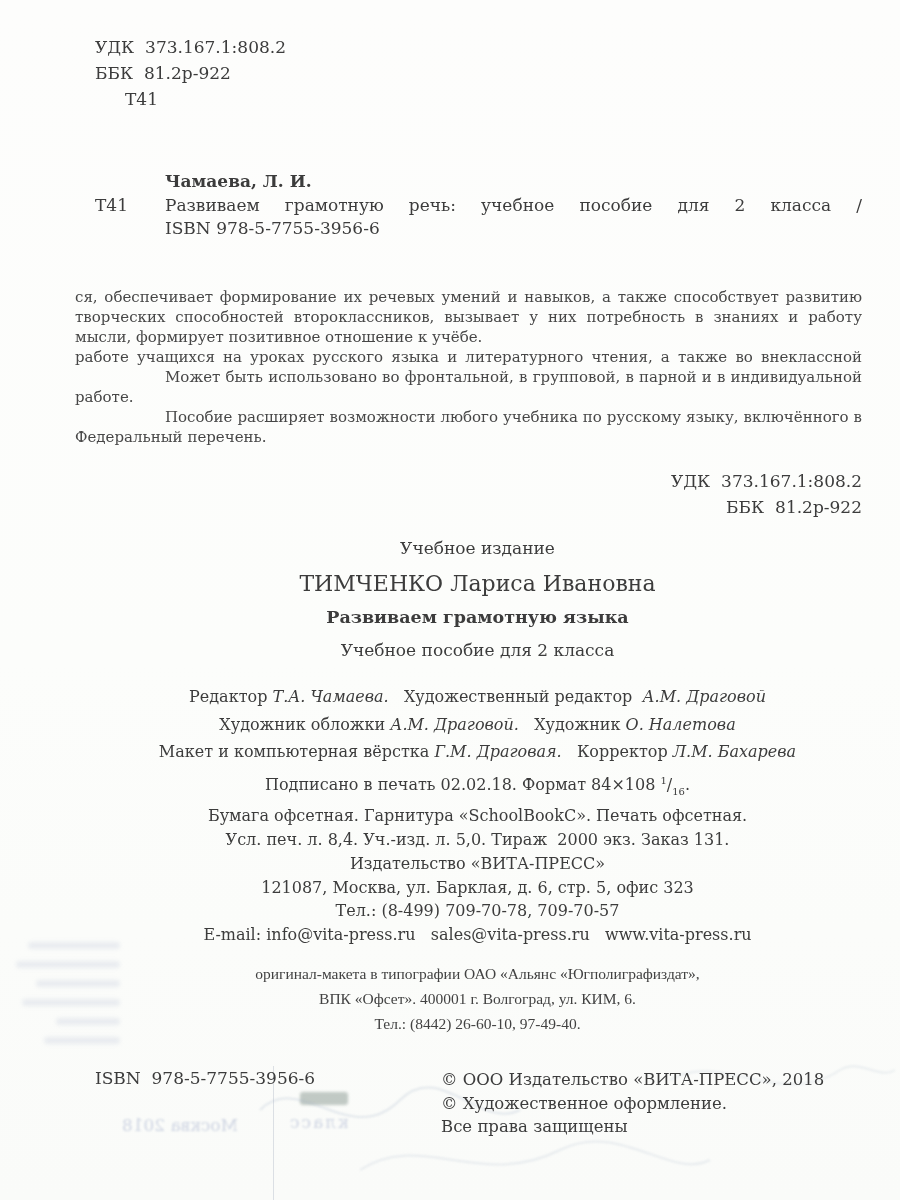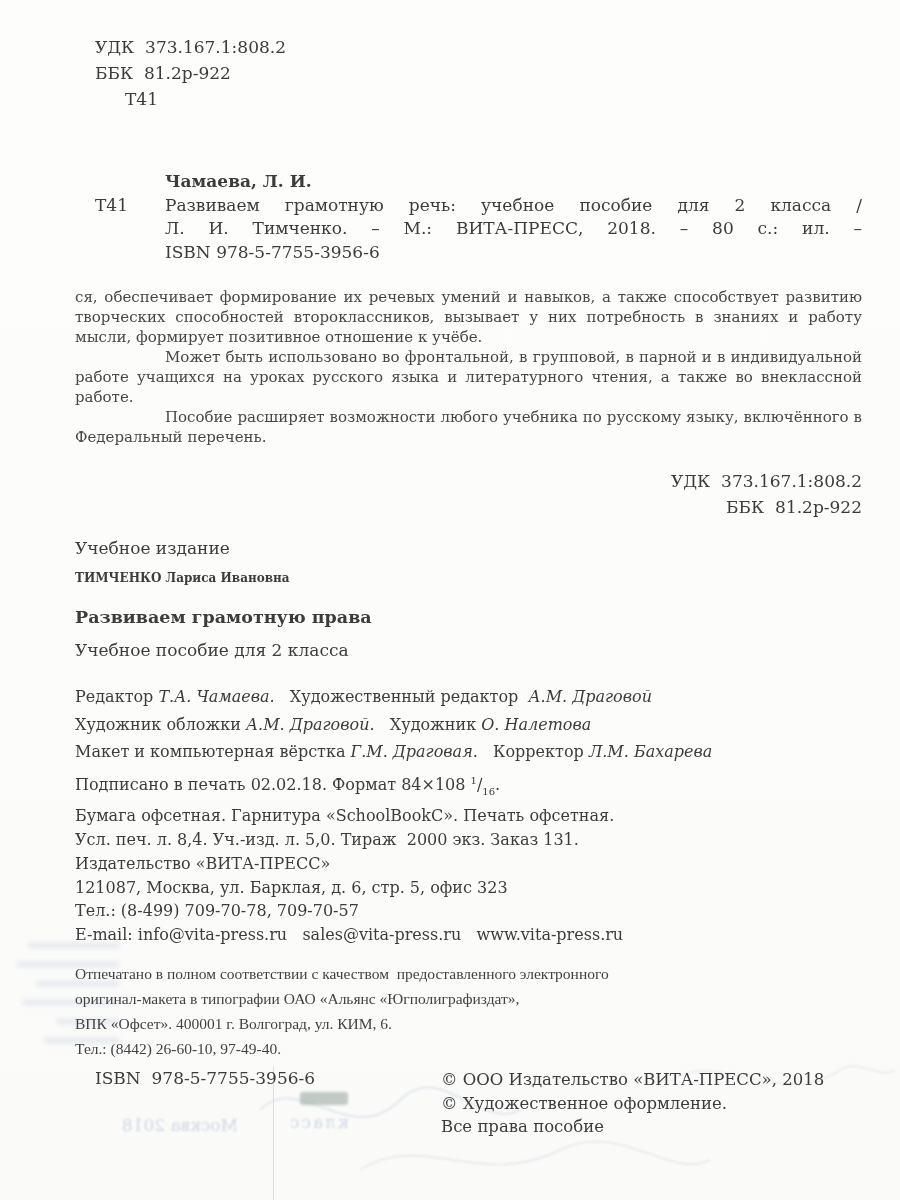--- a/index.html
+++ b/index.html
@@ -24,24 +24,24 @@
   .jline{text-align:justify;text-align-last:justify;}
 
   
   .annotation{left:75px;top:287px;width:787px;font-size:15px;line-height:20px;color:#474747;}
   .annotation .ind{padding-left:90px;box-sizing:border-box;}
 
   
   .codes-right{left:75px;top:468px;width:787px;text-align:right;font-size:17px;line-height:26px;}
 
   
-  .centercol{left:75px;width:787px;}
+  .centercol{left:84px;width:787px;text-align:center;}
 
   .ed-kind{top:538px;font-size:17px;}
-  .ed-author{top:571px;font-size:12px;font-weight:bold;}
+  .ed-author{top:571px;font-size:22px;font-weight:normal;}
   .ed-title{top:607px;font-size:17.5px;font-weight:600;}
   .ed-subtitle{top:640px;font-size:17px;}
 
   .credits{top:683px;font-size:16px;line-height:27.5px;}
   .credits .it{font-style:italic;}
 
   .printing{top:769px;font-size:16px;line-height:24px;}
   .printing sup{font-size:10px;}
   .printing sub{font-size:10px;}
 
@@ -94,50 +94,49 @@
     <div class="pre">УДК  373.167.1:808.2</div>
     <div class="pre">ББК  81.2р-922</div>
     <div class="t41">Т41</div>
   </div>
 
   <div class="abs biblio">
     <div class="author">Чамаева, Л. И.</div>
     <div class="margin-code">Т41</div>
     <div class="entry">
       <div class="jline">Развиваем грамотную речь: учебное пособие для 2 класса /</div>
-      <div class="jline">Л. И. Тимченко. – М.: ВИТА-ПРЕСС, 2018. – 80 с.: ил. –</div>
       <div>ISBN 978-5-7755-3956-6</div>
     </div>
   </div>
 
   <div class="abs annotation">
     <div>
       <div class="jline">ся, обеспечивает формирование их речевых умений и навыков, а также способствует развитию</div>
       <div class="jline">творческих способностей второклассников, вызывает у них потребность в знаниях и работу</div>
       <div>мысли, формирует позитивное отношение к учёбе.</div>
     </div>
     <div>
+      <div class="jline">работе учащихся на уроках русского языка и литературного чтения, а также во внеклассной</div>
       <div class="jline ind">Может быть использовано во фронтальной, в групповой, в парной и в индивидуальной</div>
-      <div class="jline">работе учащихся на уроках русского языка и литературного чтения, а также во внеклассной</div>
       <div>работе.</div>
     </div>
     <div>
       <div class="jline ind">Пособие расширяет возможности любого учебника по русскому языку, включённого в</div>
       <div>Федеральный перечень.</div>
     </div>
   </div>
 
   <div class="abs codes-right">
     <div class="pre">УДК  373.167.1:808.2</div>
     <div class="pre">ББК  81.2р-922</div>
   </div>
 
   <div class="abs centercol ed-kind">Учебное издание</div>
   <div class="abs centercol ed-author">ТИМЧЕНКО Лариса Ивановна</div>
-  <div class="abs centercol ed-title">Развиваем грамотную права</div>
+  <div class="abs centercol ed-title">Развиваем грамотную языка</div>
   <div class="abs centercol ed-subtitle">Учебное пособие для 2 класса</div>
 
   <div class="abs centercol credits">
     <div class="pre"><span>Редактор </span><span class="it">Т.А. Чамаева.</span><span>   Художественный редактор  </span><span class="it">А.М. Драговой</span></div>
     <div class="pre"><span>Художник обложки </span><span class="it">А.М. Драговой.</span><span>   Художник </span><span class="it">О. Налетова</span></div>
     <div class="pre"><span>Макет и компьютерная вёрстка </span><span class="it">Г.М. Драговая.</span><span>   Корректор </span><span class="it">Л.М. Бахарева</span></div>
   </div>
 
   <div class="abs centercol printing">
     <div><span>Подписано в печать 02.02.18. Формат 84×108 </span><sup>1</sup><span>/</span><sub>16</sub><span>.</span></div>
@@ -146,26 +145,25 @@
   </div>
 
   <div class="abs centercol publisher">
     <div>Издательство «ВИТА-ПРЕСС»</div>
     <div>121087, Москва, ул. Барклая, д. 6, стр. 5, офис 323</div>
     <div>Тел.: (8-499) 709-70-78, 709-70-57</div>
     <div class="pre">E-mail: info@vita-press.ru   sales@vita-press.ru   www.vita-press.ru</div>
   </div>
 
   <div class="abs centercol printed-at">
-    <div class="pre">Отпечатано в полном соответствии с качеством  предоставленного электронного</div>
     <div>оригинал-макета в типографии ОАО «Альянс «Югполиграфиздат»,</div>
     <div>ВПК «Офсет». 400001 г. Волгоград, ул. КИМ, 6.</div>
     <div>Тел.: (8442) 26-60-10, 97-49-40.</div>
   </div>
 
   <div class="abs isbn-bottom pre">ISBN  978-5-7755-3956-6</div>
   <div class="abs copyright">
     <div>© ООО Издательство «ВИТА-ПРЕСС», 2018</div>
     <div>© Художественное оформление.</div>
-    <div>Все права пособие</div>
+    <div>Все права защищены</div>
   </div>
 
 </div>
 
 </body></html>

